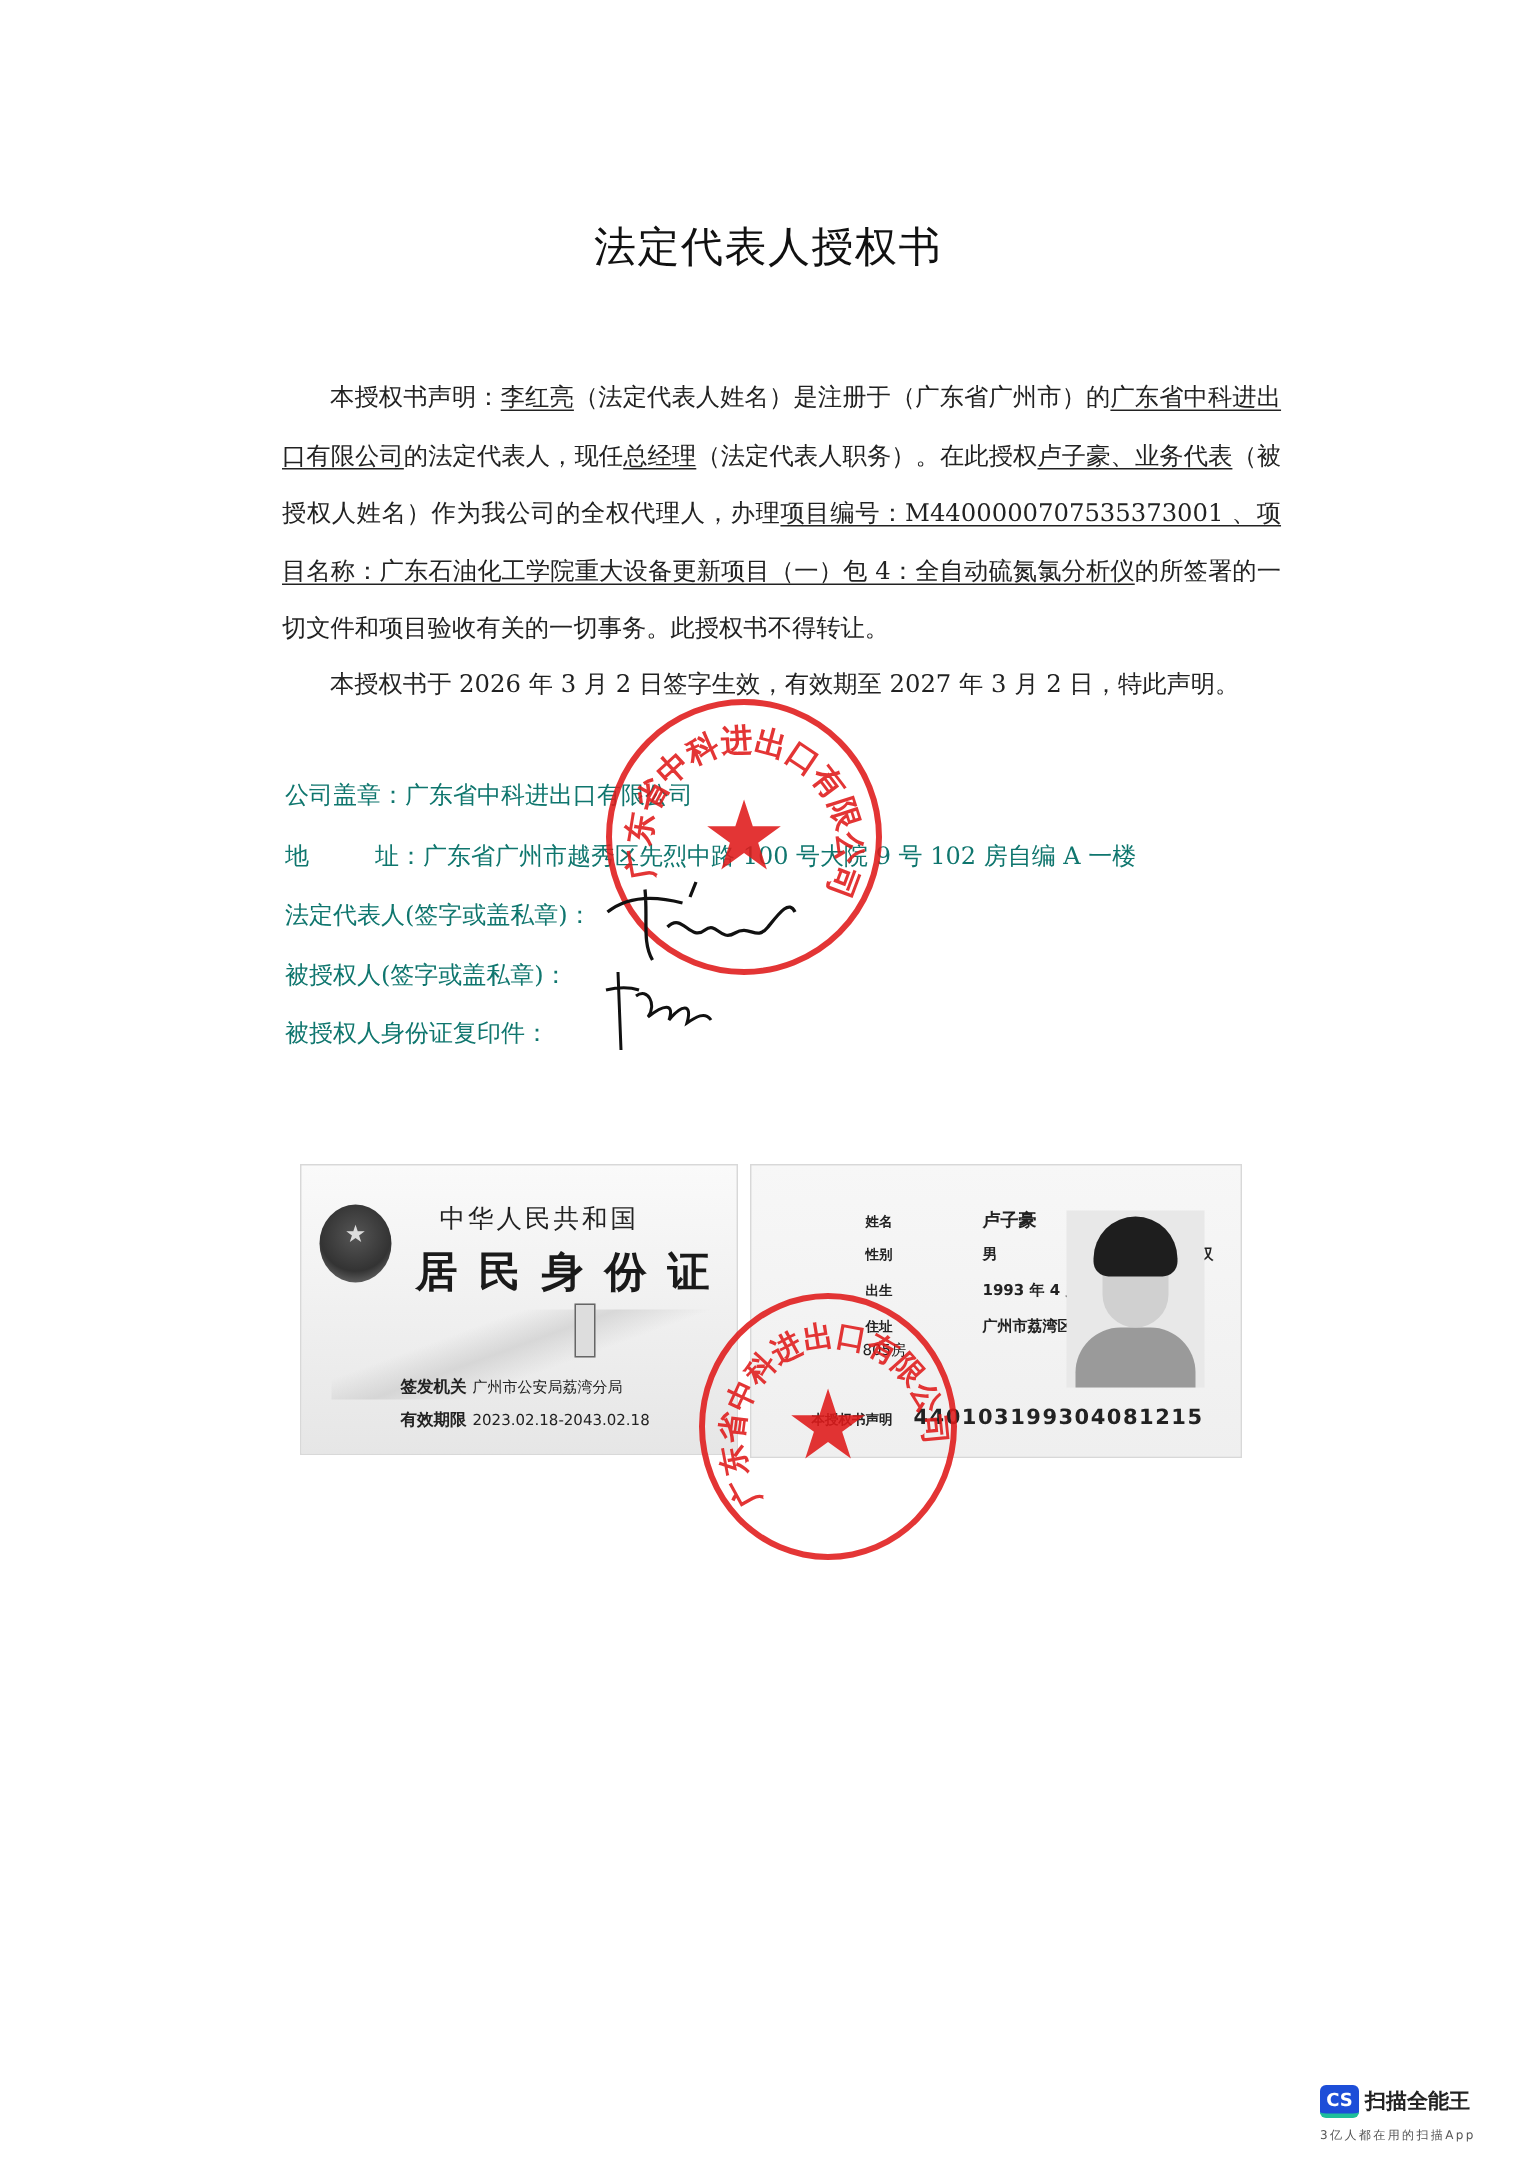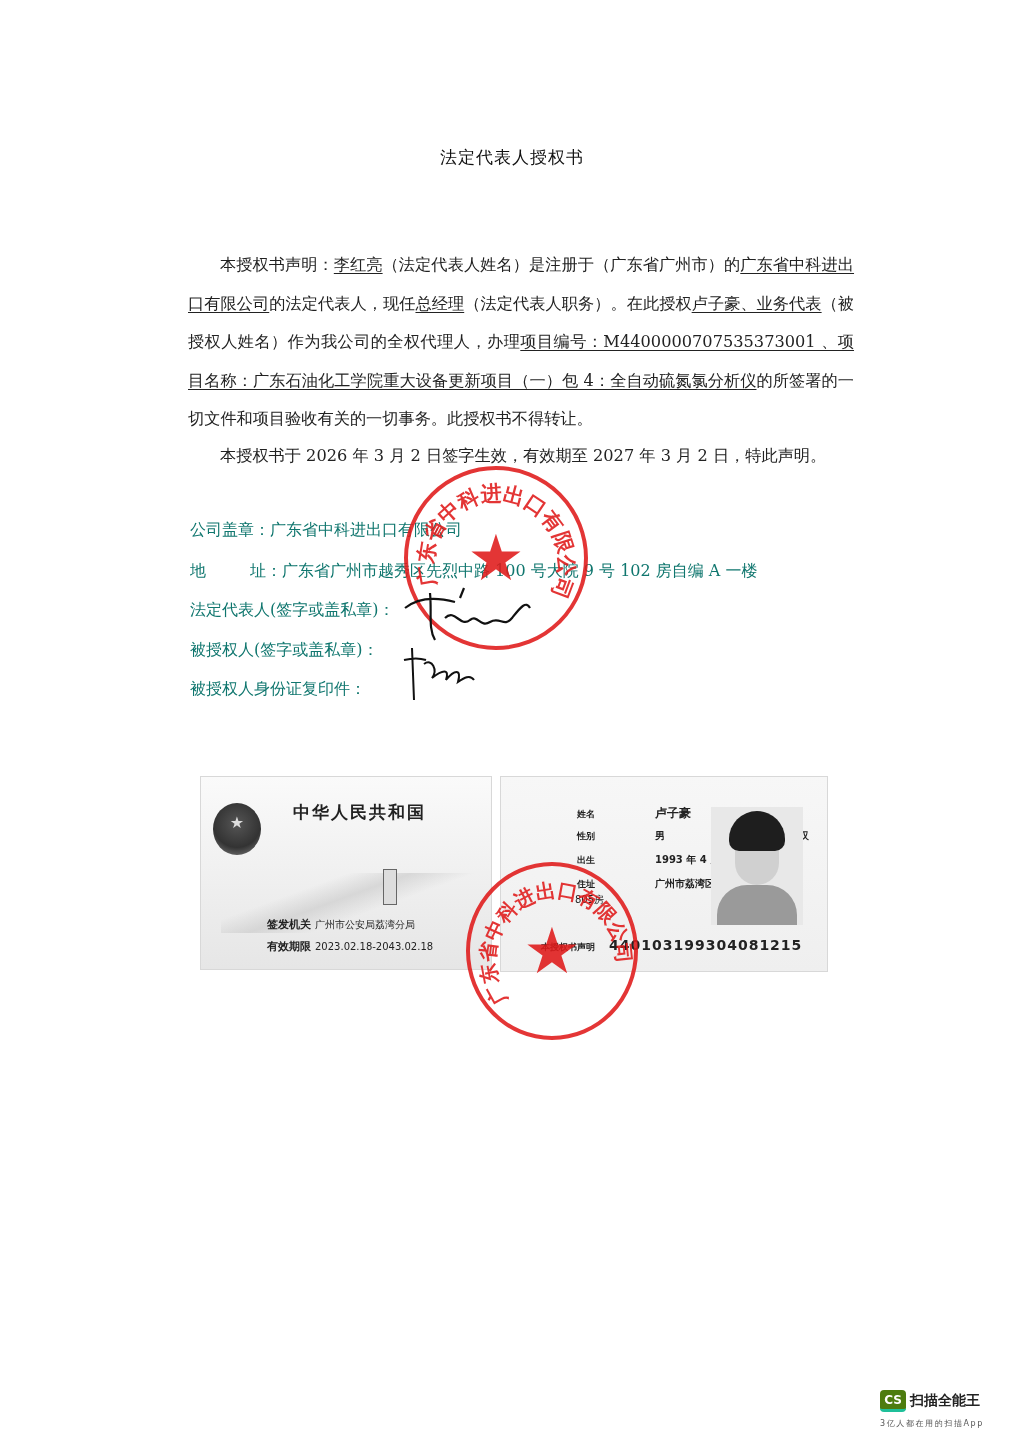--- a/index.html
+++ b/index.html
@@ -2,21 +2,21 @@
 <html><head>
 <meta charset="utf-8">
 <style>
   html, body { margin: 0; padding: 0; }
   body {
     width: 1024px; height: 1448px; background: #ffffff; position: relative; overflow: hidden;
     font-family: "DejaVu Serif", "Liberation Serif", serif; color: #1a1a1a;
   }
   .title {
     position: absolute; left: 0; width: 1024px; top: 146px; text-align: center;
-    font-family: "DejaVu Sans", "Liberation Sans", sans-serif; font-size: 17px; letter-spacing: 1px; color: #111;
+    font-family: "DejaVu Sans", "Liberation Sans", sans-serif; font-size: 28px; letter-spacing: 1px; color: #111;
   }
   .para {
     position: absolute; left: 188px; width: 666px; font-size: 16.2px; line-height: 38.5px; color: #222;
     text-align: justify;
   }
   .p1 { top: 246px; text-indent: 32px; }
   .p2 { top: 437px; text-indent: 32px; }
   .u { text-decoration: underline; text-underline-offset: 3px; }
   .field {
     position: absolute; left: 190px; font-size: 16px; color: #0f766e; white-space: nowrap;
@@ -44,21 +44,21 @@
     position: absolute; background: #f6f6f6; border: 1px solid #d8d8d8; overflow: hidden;
     font-family: "DejaVu Sans", "Liberation Sans", sans-serif;
   }
   .card-front { left: 200px; top: 776px; width: 290px; height: 192px; background: linear-gradient(180deg,#fafafa 0%,#eeeeee 60%,#e6e6e6 100%); }
   .card-back { left: 500px; top: 776px; width: 326px; height: 194px; background: linear-gradient(180deg,#f7f7f7,#efefef); }
   .emblem {
     position: absolute; left: 12px; top: 26px; width: 48px; height: 52px; border-radius: 50%;
     background: radial-gradient(circle at 50% 40%, #555 0%, #333 60%, #888 100%); color: #ddd;
     text-align: center; font-size: 16px; line-height: 40px;
   }
-  .cf-country { position: absolute; left: 92px; top: 24px; font-size: 17px; font-weight: bold; letter-spacing: 2px; color: #222; text-align: right; }
+  .cf-country { position: absolute; left: 92px; top: 24px; font-size: 17px; font-weight: normal; letter-spacing: 2px; color: #222; text-align: right; }
   .cf-title { position: absolute; left: 76px; top: 52px; font-size: 28px; font-weight: bold; letter-spacing: 14px; color: #1a1a1a; font-family: "DejaVu Serif", serif; }
   .wall {
     position: absolute; left: 20px; top: 96px; width: 260px; height: 60px;
     background: linear-gradient(160deg, transparent 30%, #c8c8c8 45%, transparent 60%);
     opacity: 0.6;
   }
   .tower { position: absolute; left: 182px; top: 92px; width: 12px; height: 34px; border: 1px solid #666; background: #ddd; }
   .cf-row { position: absolute; font-size: 10px; color: #222; }
   .cf-label { font-weight: bold; display: inline-block; width: 48px; font-size: 11px; }
   .cb-row { position: absolute; left: 40px; font-size: 10px; color: #222; }
@@ -67,21 +67,21 @@
   .photo {
     position: absolute; left: 210px; top: 30px; width: 92px; height: 118px; background: #e8e8e8; overflow: hidden;
   }
   .photo .hair { position: absolute; left: 18px; top: 4px; width: 56px; height: 40px; border-radius: 28px 28px 10px 10px; background: #1e1e1e; }
   .photo .face { position: absolute; left: 24px; top: 22px; width: 44px; height: 56px; border-radius: 20px 20px 22px 22px; background: #d0d0d0; }
   .photo .body { position: absolute; left: 6px; top: 78px; width: 80px; height: 44px; border-radius: 30px 30px 0 0; background: #9a9a9a; }
   .cb-idnum { position: absolute; left: 40px; top: 160px; font-size: 10px; color: #222; }
   .cb-idnum .num { font-size: 14px; font-weight: bold; letter-spacing: 1px; margin-left: 14px; }
 
   .watermark { position: absolute; left: 880px; top: 1390px; width: 140px; font-family: "DejaVu Sans", "Liberation Sans", sans-serif; }
-  .cs-logo { display: inline-block; width: 26px; height: 22px; background: #4d7c0f; color: #fff; border-radius: 4px; font-size: 12px; font-weight: bold; text-align: center; line-height: 20px; border-bottom: 3px solid #1fbf9a; box-sizing: border-box; vertical-align: middle; }
+  .cs-logo { display: inline-block; width: 26px; height: 22px; background: #1d4ed8; color: #fff; border-radius: 4px; font-size: 12px; font-weight: bold; text-align: center; line-height: 20px; border-bottom: 3px solid #1fbf9a; box-sizing: border-box; vertical-align: middle; }
   .cs-name { display: inline-block; font-size: 14px; font-weight: bold; color: #222; vertical-align: middle; margin-left: 4px; }
   .cs-tagline { font-size: 8px; letter-spacing: 1.6px; color: #555; margin-top: 6px; }
 </style>
 </head>
 <body>
 
 <div class="title">法定代表人授权书</div>
 
 <div class="para p1"><span>本授权书声明：</span><span class="u">李红亮</span><span>（法定代表人姓名）是注册于（广东省广州市）的</span><span class="u">广东省中科进出口有限公司</span><span>的法定代表人，现任</span><span class="u">总经理</span><span>（法定代表人职务）。在此授权</span><span class="u">卢子豪、业务代表</span><span>（被授权人姓名）作为我公司的全权代理人，办理</span><span class="u">项目编号：M4400000707535373001 、项目名称：广东石油化工学院重大设备更新项目（一）包 4：全自动硫氮氯分析仪</span><span>的所签署的一切文件和项目验收有关的一切事务。此授权书不得转让。</span></div>
 
@@ -107,20 +107,21 @@
   <path d="M5 30 C20 18 40 20 55 24 M30 15 C32 35 28 50 35 62 M45 40 C55 30 60 50 70 42 C78 36 80 50 90 44 C100 38 104 50 112 40 C120 30 126 22 130 30 M60 20 L64 10" stroke="#111" stroke-width="2.2" fill="none"></path>
 </svg>
 
 <svg class="sig" style="left:398px;top:640px;width:90px;height:64px" viewBox="0 0 90 64">
   <path d="M14 8 L16 60 M6 20 C14 18 22 18 28 20 M26 24 C34 18 40 30 34 38 C44 30 52 28 48 40 C56 30 64 28 60 42 C66 38 72 34 76 40" stroke="#111" stroke-width="2" fill="none"></path>
 </svg>
 
 <div class="idcard card-front">
   <div class="emblem">★</div>
   <div class="cf-country">中华人民共和国</div>
+  <div class="cf-title">居民身份证</div>
   <div class="wall"></div>
   <div class="tower"></div>
   <div class="cf-row" style="left:66px;top:140px"><span class="cf-label">签发机关</span><span>广州市公安局荔湾分局</span></div>
   <div class="cf-row" style="left:66px;top:162px"><span class="cf-label">有效期限</span><span>2023.02.18-2043.02.18</span></div>
 </div>
 
 <div class="idcard card-back">
   <div class="cb-row" style="top:28px"><span class="cb-label">姓名</span><span class="cb-val" style="font-size:12px">卢子豪</span></div>
   <div class="cb-row" style="top:52px"><span class="cb-label">性别</span><span class="cb-val">男</span><span style="display:inline-block;width:20px"></span><span class="cb-label">民族</span><span class="cb-val">汉</span></div>
   <div class="cb-row" style="top:76px"><span class="cb-label">出生</span><span class="cb-val">1993 年 4 月 8 日</span></div>

